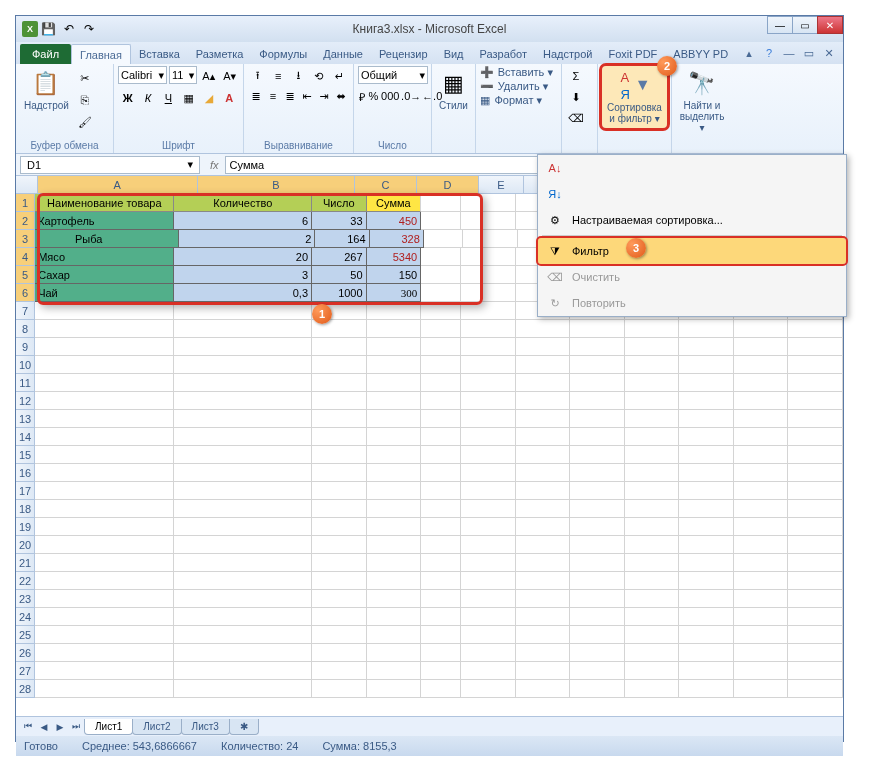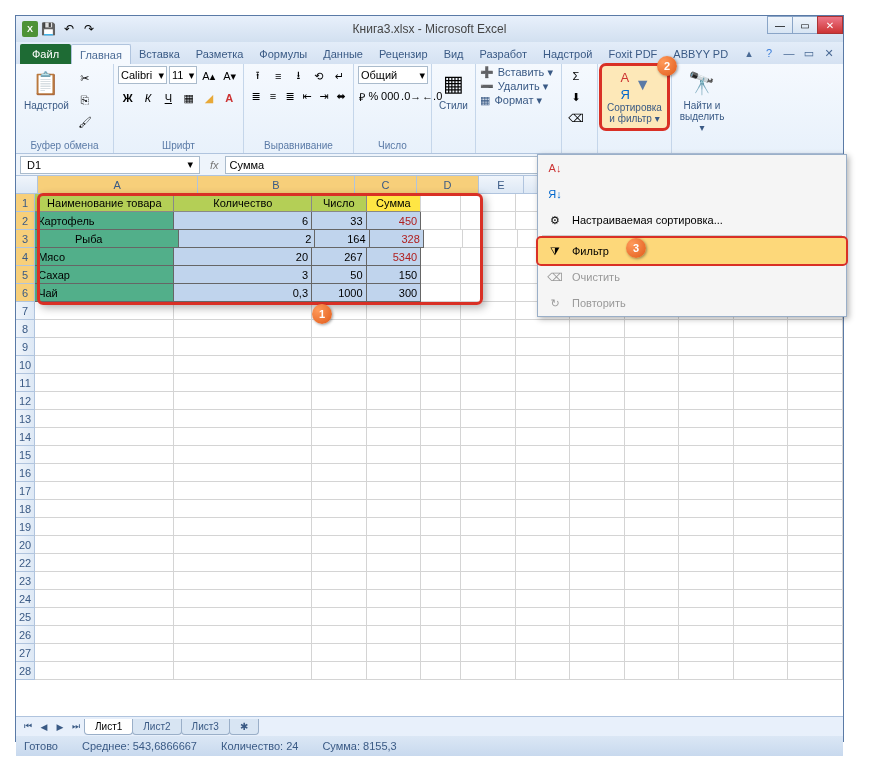--- a/index.html
+++ b/index.html
@@ -372,21 +372,21 @@
           <div class="cell" style="width: 62px;"></div>
           <div class="cell" style="width: 62px;"></div>
           <div class="cell" style="width: 62px;"></div>
           <div class="cell" style="width: 62px;"></div>
         </div>
         <div class="row">
           <div class="row-h row-h-sel">6</div>
           <div class="cell dataA" style="width: 160px; border-right: 1px solid rgb(102, 102, 102); border-bottom: 1px solid rgb(102, 102, 102);">Чай</div>
           <div class="cell dataB" style="width: 158px; border-right: 1px solid rgb(102, 102, 102); border-bottom: 1px solid rgb(102, 102, 102);">0,3</div>
           <div class="cell dataB" style="width: 62px; border-right: 1px solid rgb(102, 102, 102); border-bottom: 1px solid rgb(102, 102, 102);">1000</div>
-          <div class="cell dataB" style="width: 62px; border-right: 1px solid rgb(102, 102, 102); border-bottom: 1px solid rgb(102, 102, 102);">300</div>
+          <div class="cell dataB" style="width: 62px; border-right: 1px solid rgb(102, 102, 102); border-bottom: 1px solid rgb(102, 102, 102); font-family: Liberation Serif, serif;">300</div>
           <div class="cell" style="width: 45px;"></div>
           <div class="cell" style="width: 62px;"></div>
           <div class="cell" style="width: 62px;"></div>
           <div class="cell" style="width: 62px;"></div>
           <div class="cell" style="width: 62px;"></div>
           <div class="cell" style="width: 62px;"></div>
           <div class="cell" style="width: 62px;"></div>
           <div class="cell" style="width: 62px;"></div>
         </div>
         <div class="row">
@@ -579,20 +579,35 @@
           <div class="cell" style="width: 62px;"></div>
           <div class="cell" style="width: 62px;"></div>
           <div class="cell" style="width: 62px;"></div>
           <div class="cell" style="width: 62px;"></div>
           <div class="cell" style="width: 62px;"></div>
           <div class="cell" style="width: 62px;"></div>
           <div class="cell" style="width: 62px;"></div>
         </div>
         <div class="row">
           <div class="row-h">20</div>
+          <div class="cell" style="width: 160px;"></div>
+          <div class="cell" style="width: 158px;"></div>
+          <div class="cell" style="width: 62px;"></div>
+          <div class="cell" style="width: 62px;"></div>
+          <div class="cell" style="width: 45px;"></div>
+          <div class="cell" style="width: 62px;"></div>
+          <div class="cell" style="width: 62px;"></div>
+          <div class="cell" style="width: 62px;"></div>
+          <div class="cell" style="width: 62px;"></div>
+          <div class="cell" style="width: 62px;"></div>
+          <div class="cell" style="width: 62px;"></div>
+          <div class="cell" style="width: 62px;"></div>
+        </div>
+        <div class="row">
+          <div class="row-h">21</div>
           <div class="cell" style="width: 160px;"></div>
           <div class="cell" style="width: 158px;"></div>
           <div class="cell" style="width: 62px;"></div>
           <div class="cell" style="width: 62px;"></div>
           <div class="cell" style="width: 45px;"></div>
           <div class="cell" style="width: 62px;"></div>
           <div class="cell" style="width: 62px;"></div>
           <div class="cell" style="width: 62px;"></div>
           <div class="cell" style="width: 62px;"></div>
           <div class="cell" style="width: 62px;"></div>

